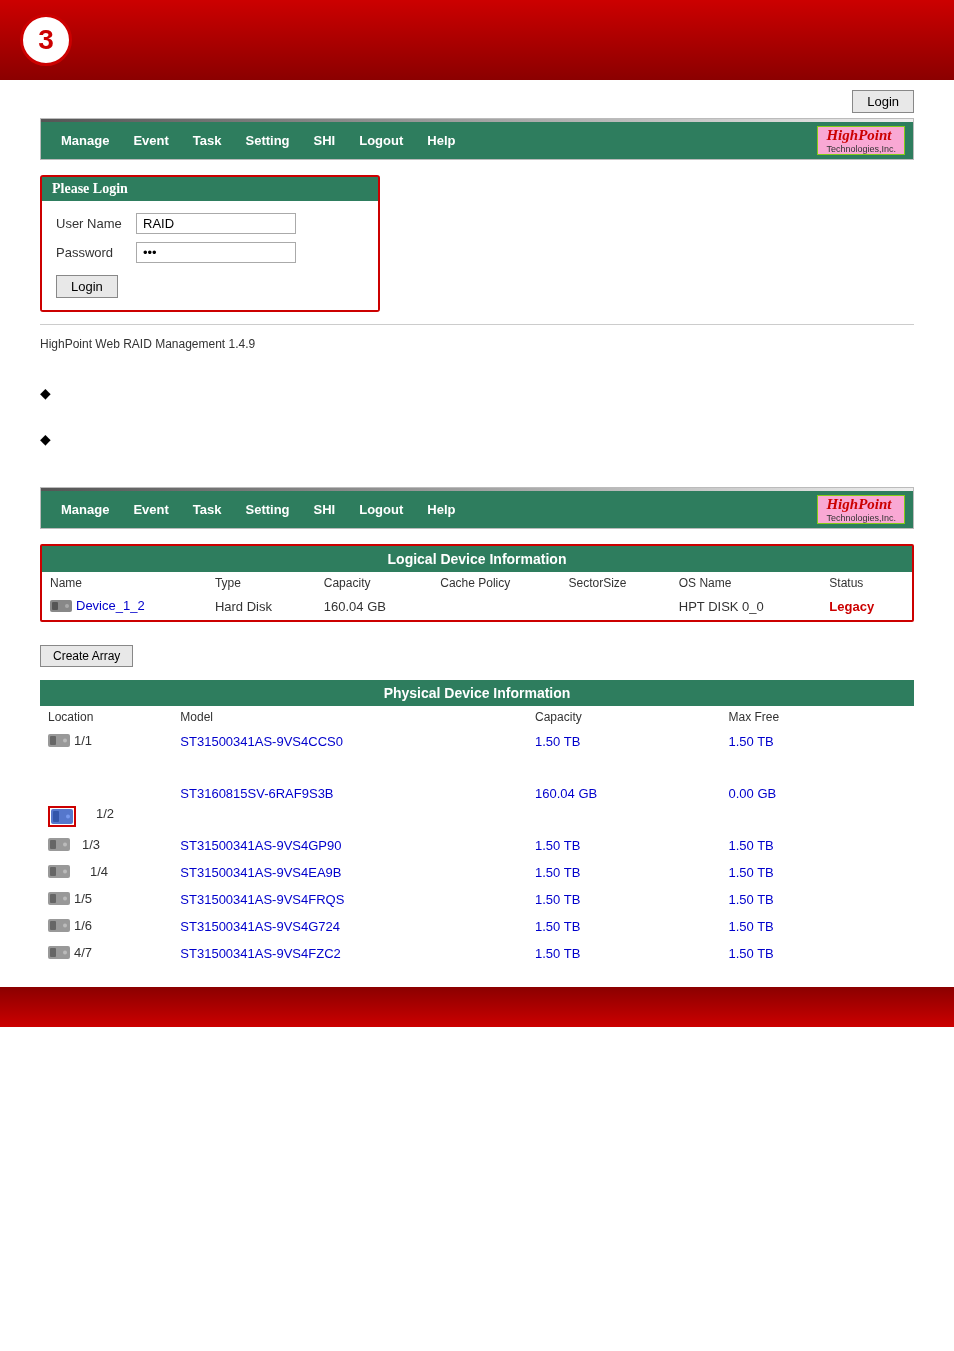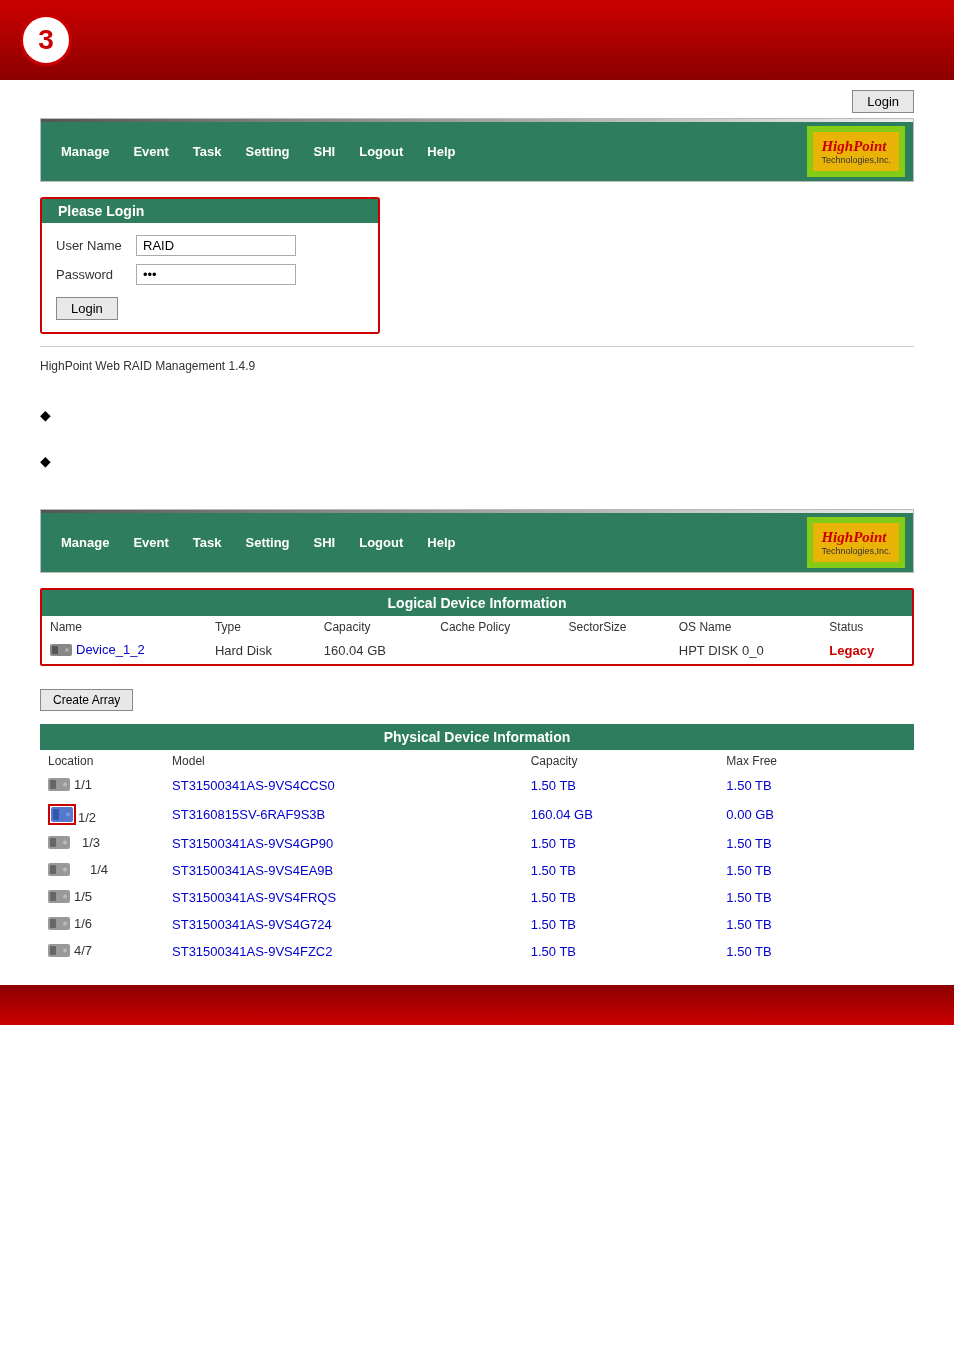--- a/index.html
+++ b/index.html
@@ -79,23 +79,23 @@
       color: #fff;
       font-size: 13px;
       font-weight: bold;
       padding: 2px 12px;
       cursor: pointer;
       text-decoration: none;
     }
 
     .nav-logo {
       margin-left: auto;
-      background: #eab308;
-      padding: 6px 8px;
-      border: 6px solid #84cc16;
+      background: #f9a8d4;
+      padding: 0 8px;
+      border: 1px solid #84cc16;
     }
 
     .logo-text {
       font-size: 15px;
       font-weight: bold;
       font-style: italic;
       color: #cc0000;
       font-family: serif;
     }
 
@@ -111,21 +111,22 @@
       border-radius: 3px;
       width: 340px;
       margin: 10px 0;
     }
 
     .login-box-header {
       background: #2e7d5e;
       color: #fff;
       font-weight: bold;
       font-size: 14px;
-      padding: 4px 16px;
+      padding: 4px 10px;
+      font-family: Liberation Serif, serif;
     }
 
     .login-box-body {
       padding: 12px 14px;
       background: #fff;
     }
 
     .login-field {
       display: flex;
       align-items: center;
@@ -421,21 +422,21 @@
         </svg>
         <span style="color:#333;">1/1</span>
       </span>
     </td>
             <td class="model-link">ST31500341AS-9VS4CCS0</td>
             <td class="capacity-val">1.50 TB</td>
             <td class="maxfree-val">1.50 TB</td>
           </tr>
           <tr style="background: rgb(255, 255, 255);">
             <td style="white-space: nowrap;">
-      <span style="display:inline-flex;align-items:flex-end;gap:2px;">
+      <span style="display:inline-flex;align-items:flex-start;gap:20px;margin-top:46px;">
         <span style="border:2px solid #cc0000; display:inline-flex; padding:1px;">
           <svg width="22" height="15" viewBox="0 0 22 15">
             <rect x="0" y="0" width="22" height="15" rx="2" fill="#5577cc"></rect>
             <rect x="2" y="2" width="6" height="11" rx="1" fill="#3355aa"></rect>
             <circle cx="17" cy="7.5" r="2" fill="#7799ee"></circle>
           </svg>
         </span>
         <span style="color:#333;">1/2</span>
       </span>
     </td>

